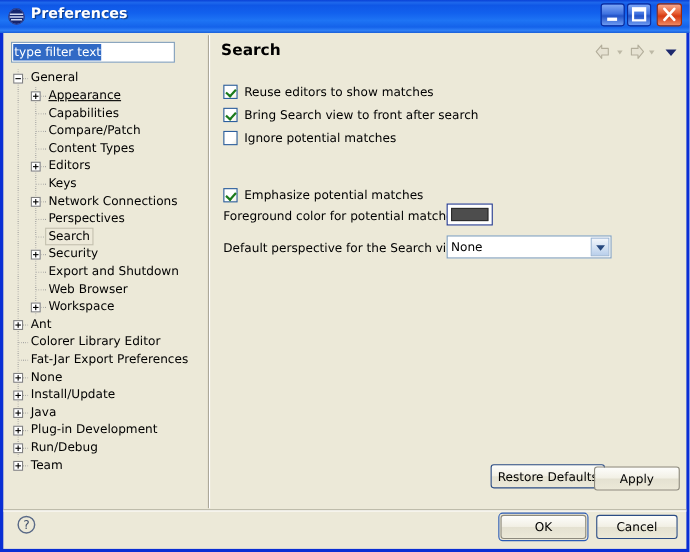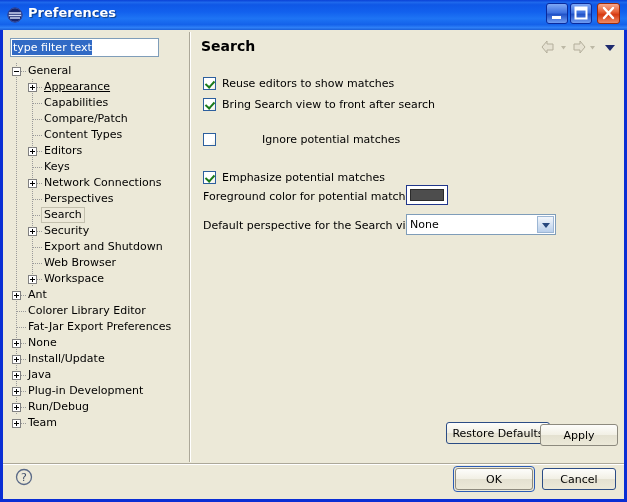--- a/index.html
+++ b/index.html
@@ -567,21 +567,21 @@
       <div id="title-sep"></div>
 
       <div class="opt-row" style="top:44px;">
         <span class="cbox checked"></span>
         <span>Reuse editors to show matches</span>
       </div>
       <div class="opt-row" style="top:65px;">
         <span class="cbox checked"></span>
         <span>Bring Search view to front after search</span>
       </div>
-      <div class="opt-row" style="top:100px;gap:40px;">
+      <div class="opt-row" style="top:86px;">
         <span class="cbox"></span>
         <span>Ignore potential matches</span>
       </div>
       <div class="opt-row" style="top:107px;margin-top:31px;">
         <span class="cbox checked"></span>
         <span>Emphasize potential matches</span>
       </div>
 
       <div class="field-row" style="top:160px;">Foreground color for potential matches:</div>
       <div id="color-btn">

